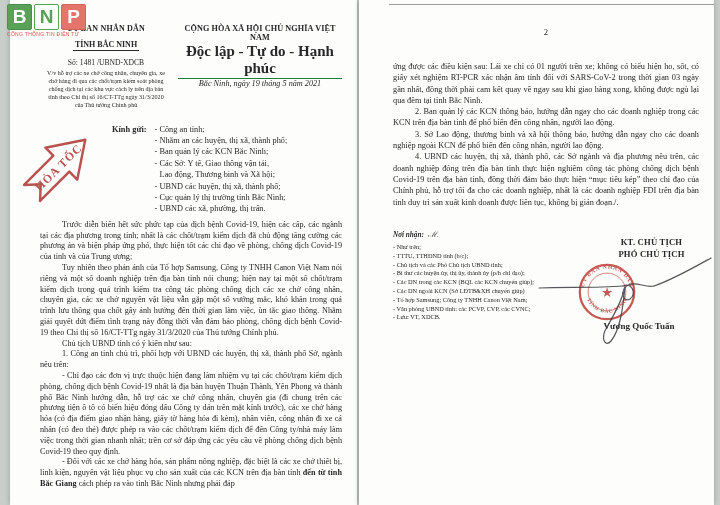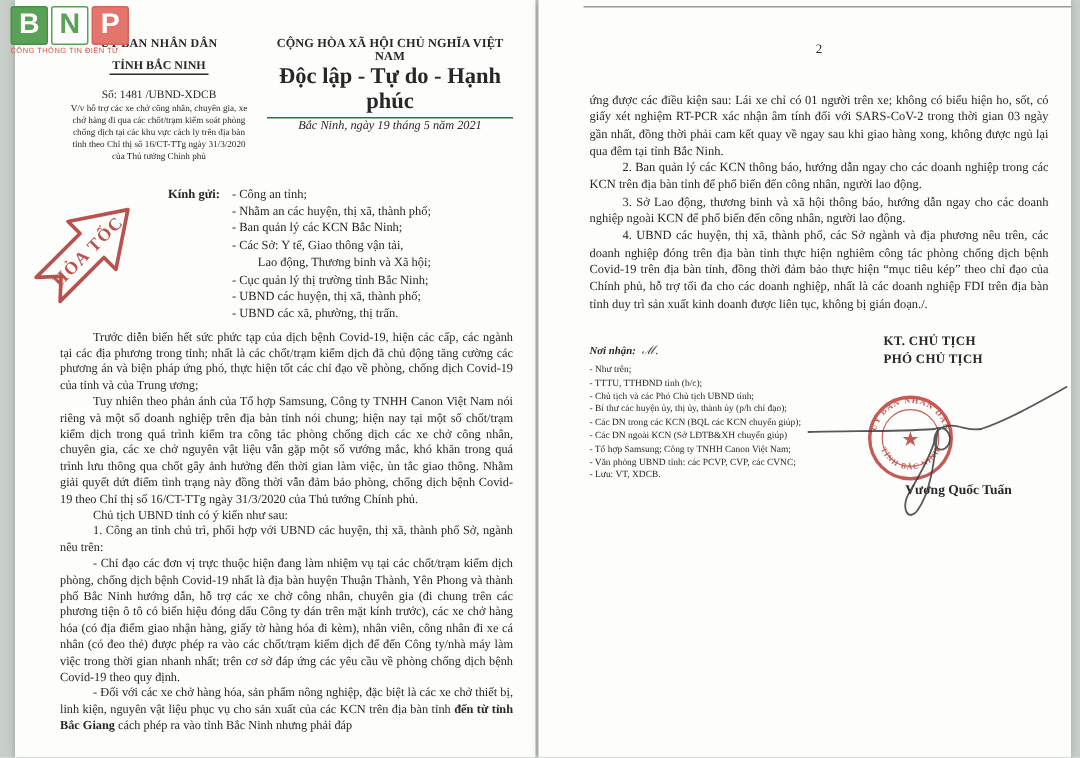--- a/index.html
+++ b/index.html
@@ -41,39 +41,39 @@
   .bnp-caption { font-family:"Liberation Sans", sans-serif; font-size:5px; color:#d8524b;
                  letter-spacing:.3px; margin-top:1px; white-space:nowrap; width:79px; overflow:hidden; }
 
   
   .hoatoc { position:absolute; left:13px; top:117px; width:94px; height:96px; z-index:4; opacity:.9; }
 
   
   .kinhgui { display:flex; margin-top:14px; margin-left:72px; }
   .kg-label { font-weight:bold; font-size:8.4px; padding-top:1px; }
   .kg-list { margin-left:8px; font-size:8.3px; line-height:11.4px; }
-  .kg-list .wrap { padding-left:5px;text-align:right; }
+  .kg-list .wrap { padding-left:5px; }
 
   
   .bodytext { margin-top:5px; font-size:8.2px; line-height:10.8px; text-align:justify; }
   .bodytext p { margin:0; }
   .ind { text-indent:22px; }
 
   
   .toprule { position:absolute; top:4px; left:30px; right:0; height:1px; background:#9a9a96; }
   .pageno { text-align:center; font-size:8.6px; margin-top:27px; }
   .body2 { margin-top:24px; font-size:8.3px; line-height:11.3px; text-align:justify; }
   .body2 p { margin:0; }
 
   .noinhan { position:absolute; left:34px; top:223px; width:218px; }
   .nn-label { font-size:7.2px; font-weight:bold; font-style:italic; }
   .nn-mark { font-size:8px; color:#3a3a3a; font-style:italic; }
   .cc-list { font-size:6.3px; line-height:8.8px; margin-top:2px; }
 
-  .sigtitle { position:absolute; left:230px; top:222px; width:125px; text-align:left;
+  .sigtitle { position:absolute; left:230px; top:237px; width:125px; text-align:center;
               font-weight:bold; font-size:8.6px; line-height:11.5px; letter-spacing:.2px; }
   .signer { position:absolute; left:215px; top:321px; width:130px; text-align:center;
             font-weight:bold; font-size:9px; }
   .seal { position:absolute; left:214px; top:257px; width:68px; height:70px; opacity:.88;
           mix-blend-mode:multiply; }
   .signature-svg { position:absolute; left:178px; top:238px; width:178px; height:132px; z-index:6; }
 </style>
 </head>
 <body>
 
@@ -94,22 +94,22 @@
   </div>
 
   <div class="kinhgui">
     <div class="kg-label">Kính gửi:</div>
     <div class="kg-list">
       <div>- Công an tỉnh;</div>
       <div>- Nhằm an các huyện, thị xã, thành phố;</div>
       <div>- Ban quản lý các KCN Bắc Ninh;</div>
       <div>- Các Sở: Y tế, Giao thông vận tải,</div>
       <div class="wrap">Lao động, Thương binh và Xã hội;</div>
+      <div>- UBND các huyện, thị xã, thành phố;</div>
       <div>- Cục quản lý thị trường tỉnh Bắc Ninh;</div>
-      <div>- UBND các huyện, thị xã, thành phố;</div>
       <div>- UBND các xã, phường, thị trấn.</div>
     </div>
   </div>
 
   <div class="bodytext">
     <p class="ind">Trước diễn biến hết sức phức tạp của dịch bệnh Covid-19, hiện các cấp, các ngành tại các địa phương trong tỉnh; nhất là các chốt/trạm kiểm dịch đã chủ động tăng cường các phương án và biện pháp ứng phó, thực hiện tốt các chỉ đạo về phòng, chống dịch Covid-19 của tỉnh và của Trung ương;</p>
     <p class="ind">Tuy nhiên theo phản ánh của Tổ hợp Samsung, Công ty TNHH Canon Việt Nam nói riêng và một số doanh nghiệp trên địa bàn tỉnh nói chung; hiện nay tại một số chốt/trạm kiểm dịch trong quá trình kiểm tra công tác phòng chống dịch các xe chở công nhân, chuyên gia, các xe chở nguyên vật liệu vẫn gặp một số vướng mắc, khó khăn trong quá trình lưu thông qua chốt gây ảnh hưởng đến thời gian làm việc, ùn tắc giao thông. Nhằm giải quyết dứt điểm tình trạng này đồng thời vẫn đảm bảo phòng, chống dịch bệnh Covid-19 theo Chỉ thị số 16/CT-TTg ngày 31/3/2020 của Thủ tướng Chính phủ.</p>
     <p class="ind">Chủ tịch UBND tỉnh có ý kiến như sau:</p>
     <p class="ind">1. Công an tỉnh chủ trì, phối hợp với UBND các huyện, thị xã, thành phố Sở, ngành nêu trên:</p>
     <p class="ind">- Chỉ đạo các đơn vị trực thuộc hiện đang làm nhiệm vụ tại các chốt/trạm kiểm dịch phòng, chống dịch bệnh Covid-19 nhất là địa bàn huyện Thuận Thành, Yên Phong và thành phố Bắc Ninh hướng dẫn, hỗ trợ các xe chở công nhân, chuyên gia (đi chung trên các phương tiện ô tô có biển hiệu đóng dấu Công ty dán trên mặt kính trước), các xe chở hàng hóa (có địa điểm giao nhận hàng, giấy tờ hàng hóa đi kèm), nhân viên, công nhân đi xe cá nhân (có đeo thẻ) được phép ra vào các chốt/trạm kiểm dịch để đến Công ty/nhà máy làm việc trong thời gian nhanh nhất; trên cơ sở đáp ứng các yêu cầu về phòng chống dịch bệnh Covid-19 theo quy định.</p>

